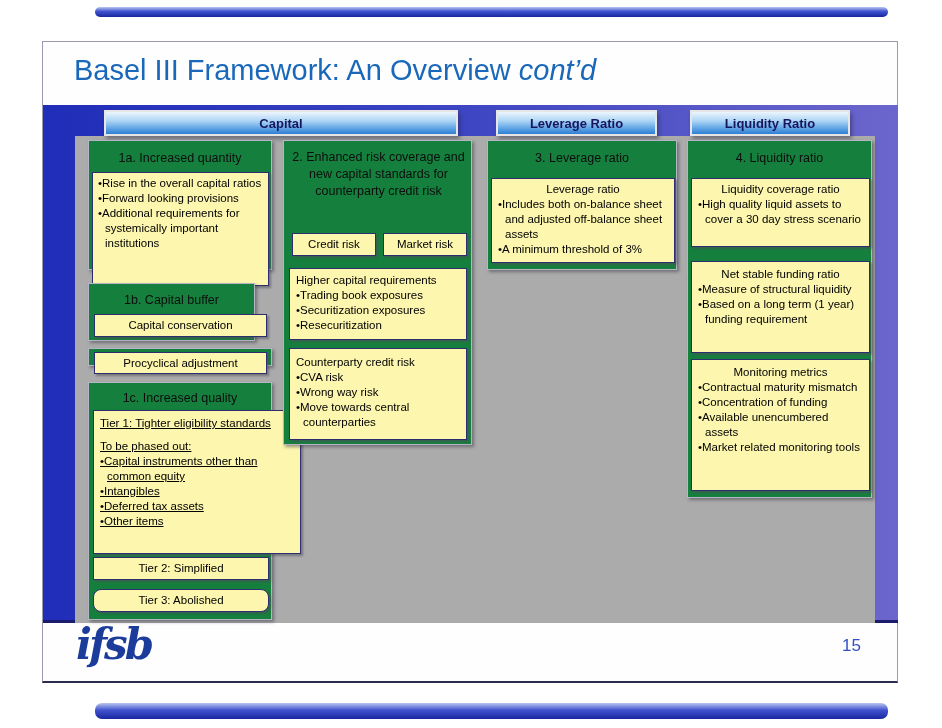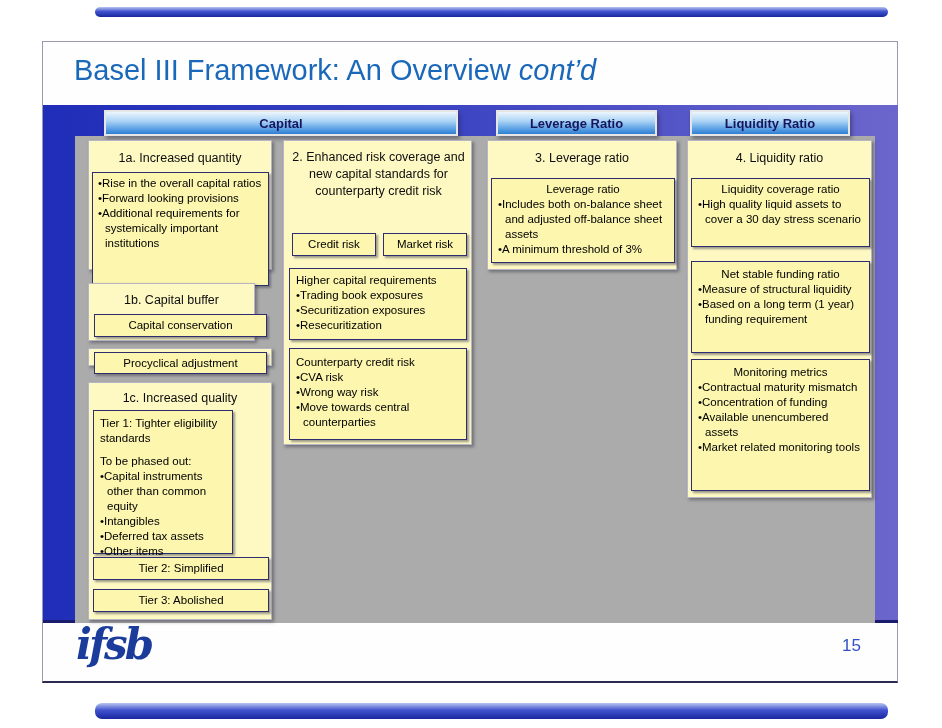--- a/index.html
+++ b/index.html
@@ -27,21 +27,21 @@
   }
   .panel{left:75px;top:136px;width:800px;height:487px;background:#ababab;}
   .tab{
     top:110px;height:26px;box-sizing:border-box;
     background:linear-gradient(180deg,#ecf5fd 0%,#aed5f5 40%,#5ea3e6 75%,#2f7fd2 100%);
     border:2px solid #e6e6e6;box-shadow:2px 3px 4px rgba(35,35,60,.45);
     color:#16165e;font-weight:bold;font-size:13px;
     display:flex;align-items:center;justify-content:center;
   }
   .wbox{
-    position:absolute;background:#fef9c3;border:1px solid #b5b5c6;
+    position:absolute;background:#15803d;border:1px solid #b5b5c6;
     box-shadow:2px 2px 3px rgba(55,55,70,.5);box-sizing:border-box;
   }
   .in{position:absolute;box-sizing:border-box;}
   .hdr{font-size:12.5px;line-height:1.35;color:#0d0d0d;text-align:center;}
   .ybox{
     background:#fcf6ae;border:1px solid #2d2d70;
     box-shadow:2px 2px 2px rgba(75,75,90,.55);
     font-size:11.5px;line-height:1.3;padding:3px 5px;
   }
   .bul{padding-left:7px;text-indent:-7px;}
@@ -87,30 +87,30 @@
   <div class="in hdr" style="left:0;top:8px;width:100%;">1b. Capital buffer</div>
   <div class="in ybox ctr" style="left:5px;top:30px;width:173px;height:23px;">Capital conservation</div>
 </div>
 
 <div class="wbox" style="left:88px;top:348px;width:184px;height:18px;">
   <div class="in ybox ctr" style="left:5px;top:3px;width:173px;height:22px;">Procyclical adjustment</div>
 </div>
 
 <div class="wbox" style="left:88px;top:382px;width:184px;height:238px;">
   <div class="in hdr" style="left:0;top:7px;width:100%;">1c. Increased quality</div>
-  <div class="in ybox" style="left:4px;top:27px;width:140px;height:144px;padding:5px 6px;">
+  <div class="in ybox" style="left:4px;top:27px;width:208px;height:144px;padding:5px 6px;text-decoration:underline;">
     <div>Tier 1: Tighter eligibility standards</div>
     <div class="gap8">To be phased out:</div>
     <div class="bul">Capital instruments other than common equity</div>
     <div class="bul">Intangibles</div>
     <div class="bul">Deferred tax assets</div>
     <div class="bul">Other items</div>
   </div>
   <div class="in ybox ctr" style="left:4px;top:174px;width:176px;height:23px;">Tier 2: Simplified</div>
-  <div class="in ybox ctr" style="left:4px;top:206px;width:176px;height:23px;">Tier 3: Abolished</div>
+  <div class="in ybox ctr" style="left:4px;top:206px;width:176px;height:23px;border-radius:8px;">Tier 3: Abolished</div>
 </div>
 
 <div class="wbox" style="left:283px;top:140px;width:189px;height:305px;">
   <div class="in hdr" style="left:8px;top:8px;width:173px;">2.  Enhanced risk coverage and new capital standards for counterparty credit risk</div>
   <div class="in ybox ctr" style="left:8px;top:92px;width:84px;height:23px;">Credit risk</div>
   <div class="in ybox ctr" style="left:99px;top:92px;width:84px;height:23px;">Market risk</div>
   <div class="in ybox" style="left:5px;top:127px;width:178px;height:72px;padding:4px 6px;">
     <div>Higher capital requirements</div>
     <div class="bul">Trading book exposures</div>
     <div class="bul">Securitization exposures</div>

